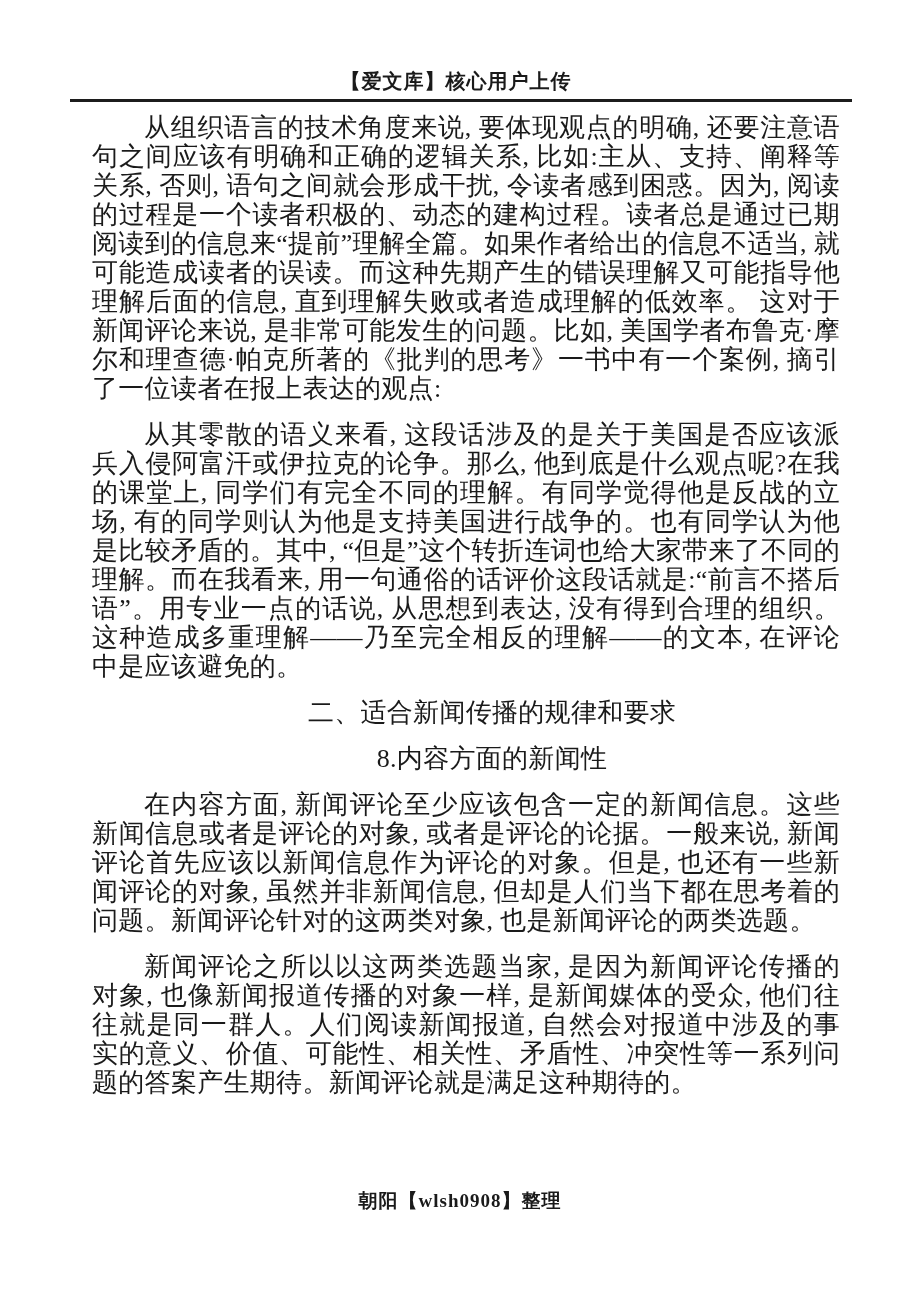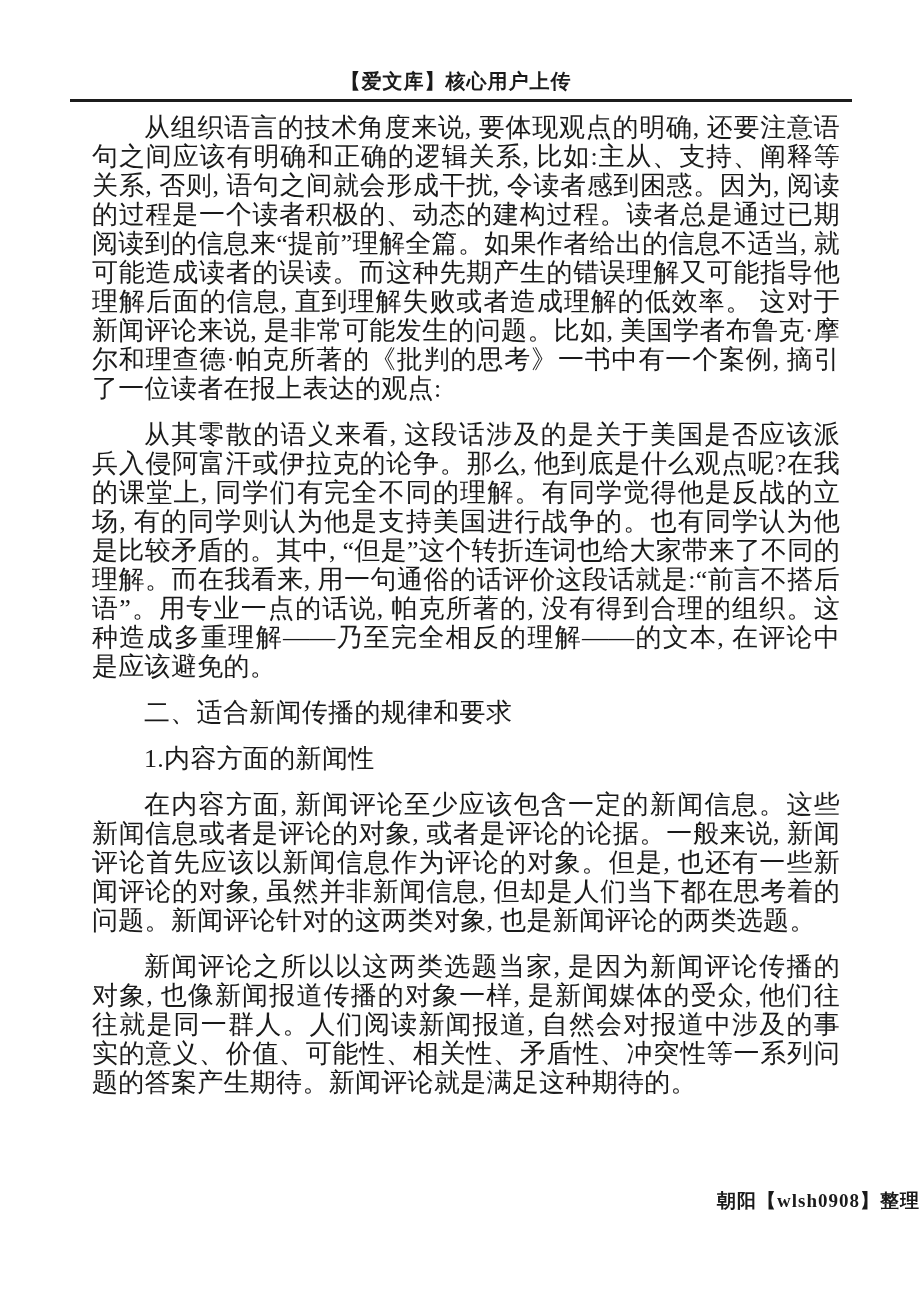--- a/index.html
+++ b/index.html
@@ -44,49 +44,49 @@
     letter-spacing: 0.3px;
   }
   .para {
     margin: 0 0 17px 0;
     text-indent: 2em;
   }
   .para.no-indent {
     text-indent: 0;
   }
   .para.heading, .para.subheading {
-    text-align: left;
+    text-align: center;
   }
   .page-footer {
     position: absolute;
     top: 1188px;
     left: 0;
     width: 920px;
-    text-align: right;
+    text-align: center;
     font-size: 19px;
     font-weight: bold;
     letter-spacing: 1px;
   }
 </style>
 </head>
 <body>
 
 <div class="page-header">【爱文库】核心用户上传</div>
 
 <div class="header-rule"></div>
 
 <div class="doc-body">
   <div class="para">从组织语言的技术角度来说, 要体现观点的明确, 还要注意语句之间应该有明确和正确的逻辑关系, 比如:主从、支持、阐释等关系, 否则, 语句之间就会形成干扰, 令读者感到困惑。因为, 阅读的过程是一个读者积极的、动态的建构过程。读者总是通过已期阅读到的信息来“提前”理解全篇。如果作者给出的信息不适当, 就可能造成读者的误读。而这种先期产生的错误理解又可能指导他理解后面的信息, 直到理解失败或者造成理解的低效率。 这对于新闻评论来说, 是非常可能发生的问题。比如, 美国学者布鲁克·摩尔和理查德·帕克所著的《批判的思考》一书中有一个案例, 摘引了一位读者在报上表达的观点:</div>
 
 
-  <div class="para">从其零散的语义来看, 这段话涉及的是关于美国是否应该派兵入侵阿富汗或伊拉克的论争。那么, 他到底是什么观点呢?在我的课堂上, 同学们有完全不同的理解。有同学觉得他是反战的立场, 有的同学则认为他是支持美国进行战争的。也有同学认为他是比较矛盾的。其中, “但是”这个转折连词也给大家带来了不同的理解。而在我看来, 用一句通俗的话评价这段话就是:“前言不搭后语”。用专业一点的话说, 帕克所著的, 没有得到合理的组织。这种造成多重理解——乃至完全相反的理解——的文本, 在评论中是应该避免的。</div>
+  <div class="para">从其零散的语义来看, 这段话涉及的是关于美国是否应该派兵入侵阿富汗或伊拉克的论争。那么, 他到底是什么观点呢?在我的课堂上, 同学们有完全不同的理解。有同学觉得他是反战的立场, 有的同学则认为他是支持美国进行战争的。也有同学认为他是比较矛盾的。其中, “但是”这个转折连词也给大家带来了不同的理解。而在我看来, 用一句通俗的话评价这段话就是:“前言不搭后语”。用专业一点的话说, 从思想到表达, 没有得到合理的组织。这种造成多重理解——乃至完全相反的理解——的文本, 在评论中是应该避免的。</div>
 
   <div class="para heading">二、适合新闻传播的规律和要求</div>
 
 
-  <div class="para subheading">1.内容方面的新闻性</div>
+  <div class="para subheading">8.内容方面的新闻性</div>
 
   <div class="para">在内容方面, 新闻评论至少应该包含一定的新闻信息。这些新闻信息或者是评论的对象, 或者是评论的论据。一般来说, 新闻评论首先应该以新闻信息作为评论的对象。但是, 也还有一些新闻评论的对象, 虽然并非新闻信息, 但却是人们当下都在思考着的问题。新闻评论针对的这两类对象, 也是新闻评论的两类选题。</div>
 
   <div class="para">新闻评论之所以以这两类选题当家, 是因为新闻评论传播的对象, 也像新闻报道传播的对象一样, 是新闻媒体的受众, 他们往往就是同一群人。人们阅读新闻报道, 自然会对报道中涉及的事实的意义、价值、可能性、相关性、矛盾性、冲突性等一系列问题的答案产生期待。新闻评论就是满足这种期待的。</div>
 </div>
 
 <div class="page-footer">朝阳【wlsh0908】整理</div>
 
 </body></html>

